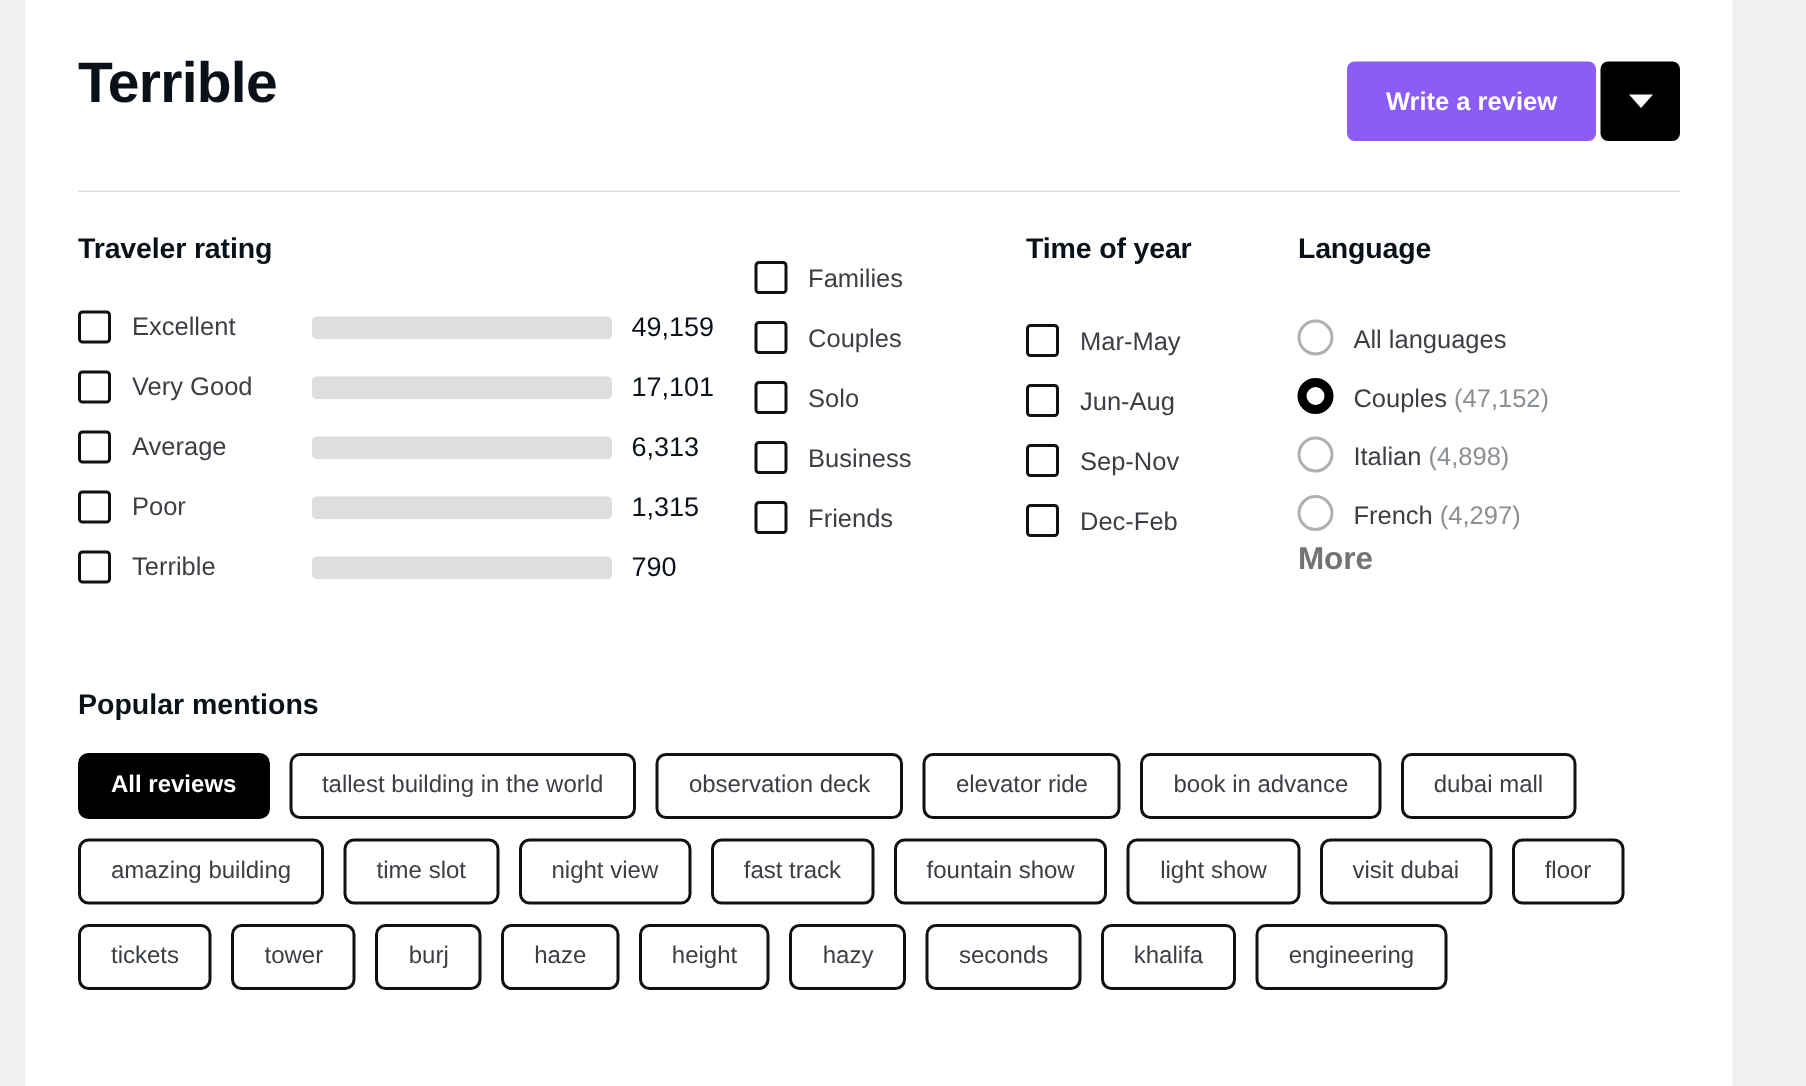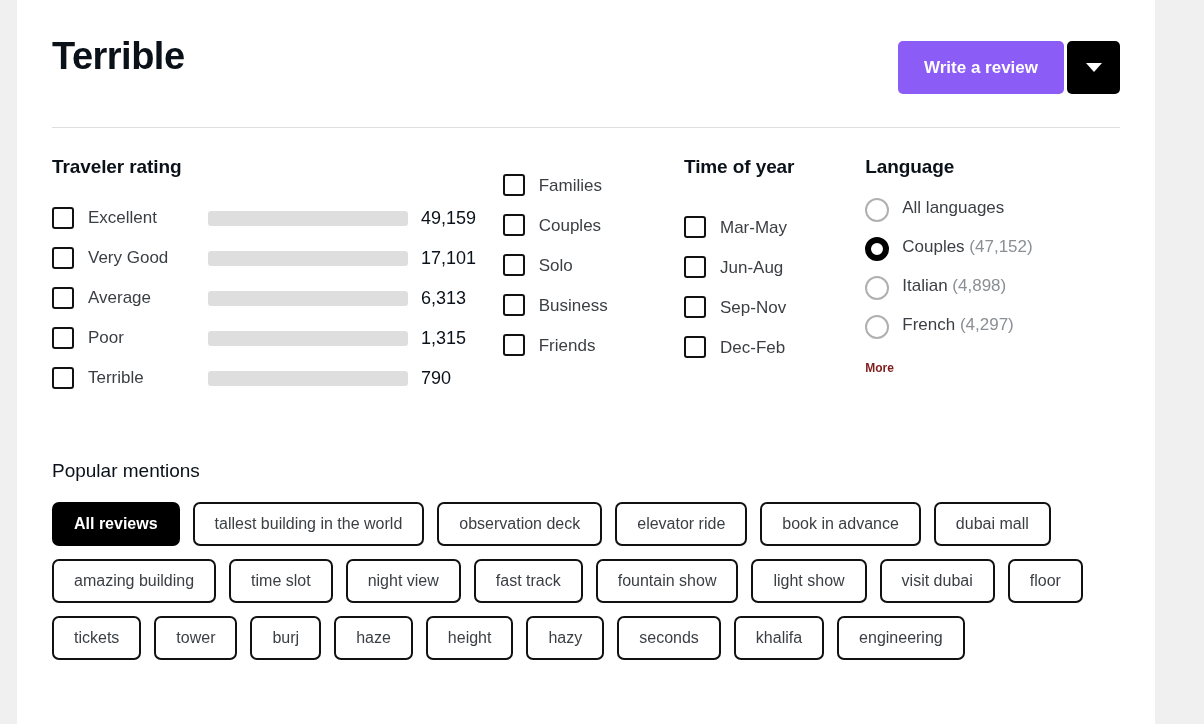--- a/index.html
+++ b/index.html
@@ -89,37 +89,37 @@
     width: 200px; height: 15px; background: #dedede;
     border-radius: 3px; overflow: hidden; position: relative;
   }
   .bar-fill { height: 100%; background: #000000; border-radius: 3px; }
   .bar-count {
     font-size: 18px; color: #0a1119; margin-left: 13px;
     white-space: nowrap;
   }
 
   
-  .radio-row { display: flex; align-items: flex-start; height: 39px; }
+  .radio-row { display: flex; align-items: flex-end; height: 39px; }
   .radio {
     width: 24px; height: 24px; flex: 0 0 24px; border-radius: 50%;
     border: 2px solid #b0b0b0; background: #ffffff; cursor: pointer;
   }
   .radio.selected { border: 6px solid #000000; }
   .lang-label { font-size: 17px; color: #3b3f44; margin-left: 13px; white-space: nowrap; }
   .lang-count { color: #8a8f94; }
   .more-link {
-    font-size: 12px; font-weight: bold; color: #7f1d1d;
+    font-size: 21px; font-weight: bold; color: #737373;
     margin-top: 7px; cursor: pointer; display: inline-block;
   }
 
   
   .mentions { margin-top: 62px; }
   .mentions-head {
-    font-size: 19px; font-weight: normal; color: #0a1119; margin: 0 0 20px 0;
+    font-size: 19px; font-weight: bold; color: #0a1119; margin: 0 0 20px 0;
   }
   .chips { display: flex; flex-wrap: wrap; gap: 13px; max-width: 1060px; }
   .chip {
     border: 2px solid #111111; border-radius: 7px;
     background: #ffffff; color: #3b3f44;
     font-family: "Liberation Sans", sans-serif;
     font-size: 16px; padding: 0 20px; height: 44px;
     display: flex; align-items: center; cursor: pointer; white-space: nowrap;
   }
   .chip.active { background: #000000; color: #ffffff; font-weight: bold; border-color: #000000; }

